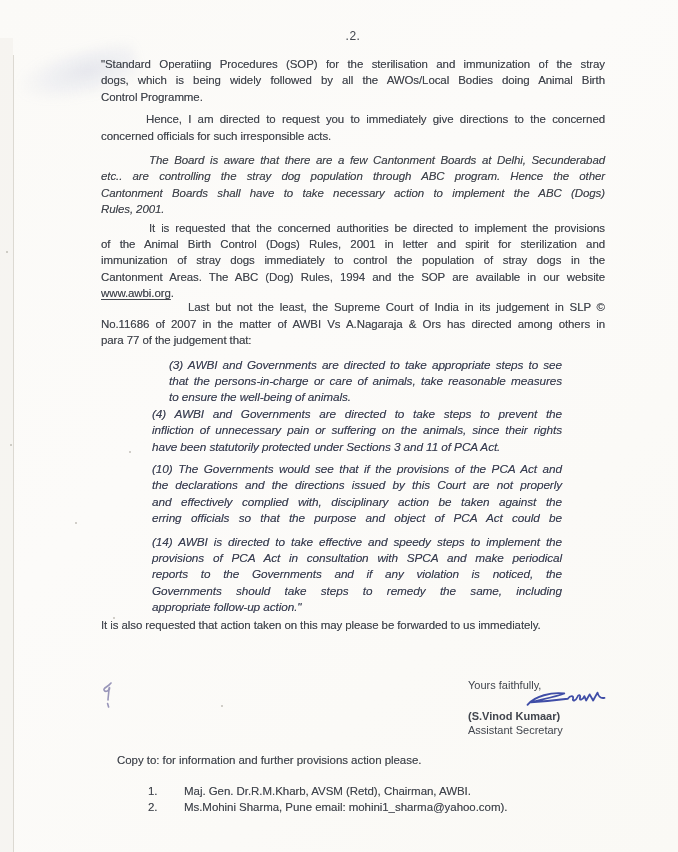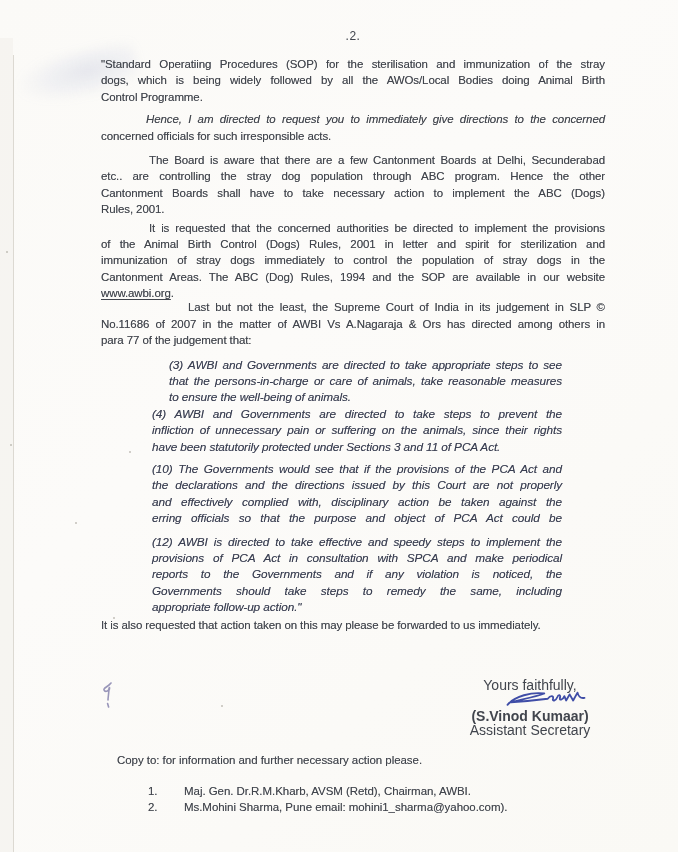--- a/index.html
+++ b/index.html
@@ -23,22 +23,22 @@
   #col{position:absolute;left:101px;top:0;width:504px;}
   .pagenum{margin-top:29px;text-align:center;font-size:12px;letter-spacing:.5px;}
   .para{font-size:11.5px;letter-spacing:-.1px;}
   .line{line-height:16.4px;height:16.4px;text-align:justify;text-align-last:justify;
     white-space:nowrap;text-shadow:0 0 .4px rgba(65,69,77,.55);}
   .line.end{text-align-last:left;}
   .quote .line{font-style:italic;font-size:11.8px;color:#3a3f52;
     text-shadow:0 0 .4px rgba(58,63,82,.55);}
   .para u{text-underline-offset:2px;text-decoration:underline;}
   
-  #closing{position:absolute;left:448px;top:679px;width:164px;text-align:center;
-    font-size:14px;line-height:13px;}
+  #closing{position:absolute;left:468px;top:679px;width:164px;
+    font-size:11px;line-height:13px;}
   #sig-svg{display:block;margin:-2px 0 -2px 52px;}
   #signatory{line-height:14px;font-weight:bold;}
   #sig-title{line-height:14px;}
   
   #copyto{position:absolute;left:117px;top:754px;font-size:11.5px;letter-spacing:-.05px;
     text-shadow:0 0 .4px rgba(65,69,77,.5);}
   #cc-list{position:absolute;left:117px;top:784px;font-size:11.5px;letter-spacing:-.05px;margin-left:31px;}
   .cc-row{line-height:15.5px;text-shadow:0 0 .4px rgba(65,69,77,.5);}
   .cc-num{display:inline-block;width:36px;}
   
@@ -61,24 +61,24 @@
 
   <div id="col">
     <div class="pagenum">.2.</div>
     <div id="paragraphs">
         <div class="para" style="margin-top: 13px;">
           <div class="line">"Standard Operatiing Procedures (SOP) for the sterilisation and immunization of the stray</div>
           <div class="line">dogs, which is being widely followed by all the AWOs/Local Bodies doing Animal Birth</div>
           <div class="line end">Control Programme.</div>
         </div>
         <div class="para" style="margin-top: 6px;">
-          <div class="line" style="text-indent: 45px; font-style: italic;">Hence, I am directed to request you to immediately give directions to the concerned</div>
+          <div class="line" style="text-indent: 45px;">Hence, I am directed to request you to immediately give directions to the concerned</div>
           <div class="line end">concerned officials for such irresponsible acts.</div>
         </div>
-        <div class="para" style="margin-top: 8px;">
+        <div class="para" style="margin-top: 8px; font-style: italic;">
           <div class="line" style="text-indent: 48px;">The Board is aware that there are a few Cantonment Boards at Delhi, Secunderabad</div>
           <div class="line">etc.. are controlling the stray dog population through ABC program. Hence the other</div>
           <div class="line">Cantonment Boards shall have to take necessary action to implement the ABC (Dogs)</div>
           <div class="line end">Rules, 2001.</div>
         </div>
         <div class="para" style="margin-top: 2px;">
           <div class="line" style="text-indent: 48px;">It is requested that the concerned authorities be directed to implement the provisions</div>
           <div class="line">of the Animal Birth Control (Dogs) Rules, 2001 in letter and spirit for sterilization and</div>
           <div class="line">immunization of stray dogs immediately to control the population of stray dogs in the</div>
           <div class="line">Cantonment Areas. The ABC (Dog) Rules, 1994 and the SOP are available in our website</div>
@@ -99,21 +99,21 @@
           <div class="line">infliction of unnecessary pain or suffering on the animals, since their rights</div>
           <div class="line end">have been statutorily protected under Sections 3 and 11 of PCA Act.</div>
         </div>
         <div class="para quote" style="margin-top: 6px; margin-left: 51px; margin-right: 43px;">
           <div class="line">(10) The Governments would see that if the provisions of the PCA Act and</div>
           <div class="line">the declarations and the directions issued by this Court are not properly</div>
           <div class="line">and effectively complied with, disciplinary action be taken against the</div>
           <div class="line">erring officials so that the purpose and object of PCA Act could be</div>
         </div>
         <div class="para quote" style="margin-top: 7px; margin-left: 51px; margin-right: 43px;">
-          <div class="line">(12) AWBI is directed to take effective and speedy steps to implement the</div>
+          <div class="line">(14) AWBI is directed to take effective and speedy steps to implement the</div>
           <div class="line">provisions of PCA Act in consultation with SPCA and make periodical</div>
           <div class="line">reports to the Governments and if any violation is noticed, the</div>
           <div class="line">Governments should take steps to remedy the same, including</div>
           <div class="line end">appropriate follow-up action."</div>
         </div>
         <div class="para" style="margin-top: 1px;">
           <div class="line end">It is also requested that action taken on this may please be forwarded to us immediately.</div>
         </div>
       </div>
   </div>
@@ -122,21 +122,21 @@
     <div>Yours faithfully,</div>
     <svg id="sig-svg" width="92" height="21" viewBox="0 0 100 24">
       <path d="M6,17 C14,7 34,2 48,4 C38,8 16,12 10,14 C26,13 44,11 52,10
                M52,10 C55,6 59,6 58,10 C57,13 61,13 63,8 C64,5 67,5 66,9
                C65,12 69,12 71,7 L73,12 L77,5 L81,12 L86,3 C87,7 89,10 94,9" fill="none" stroke="#2f3e9f" stroke-width="2.1" stroke-linecap="round" stroke-linejoin="round" opacity="0.92"></path>
     </svg>
     <div id="signatory">(S.Vinod Kumaar)</div>
     <div id="sig-title">Assistant Secretary</div>
   </div>
 
-  <div id="copyto">Copy to: for information and further necessary action please.</div>
+  <div id="copyto">Copy to: for information and further provisions action please.</div>
   <div id="cc-list">
       <div class="cc-row"><span class="cc-num">1.</span><span>Maj. Gen. Dr.R.M.Kharb, AVSM (Retd), Chairman, AWBI.</span></div>
       <div class="cc-row"><span class="cc-num">2.</span><span>Ms.Mohini Sharma, Pune email: mohini1_sharma@yahoo.com).</span></div>
     </div>
 
   <svg id="pen-mark" width="16" height="30" viewBox="0 0 16 30">
     <path d="M12,3 C9,7 4,8 5,10 C6,12.5 11,11 10.5,7.5 M10,8 C10,13 9,17 9,20 M8.6,23.5 L9.6,27" fill="none" stroke="#8784ae" stroke-width="1.6" stroke-linecap="round" stroke-linejoin="round" opacity="0.85"></path>
   </svg>
 
 </div>

